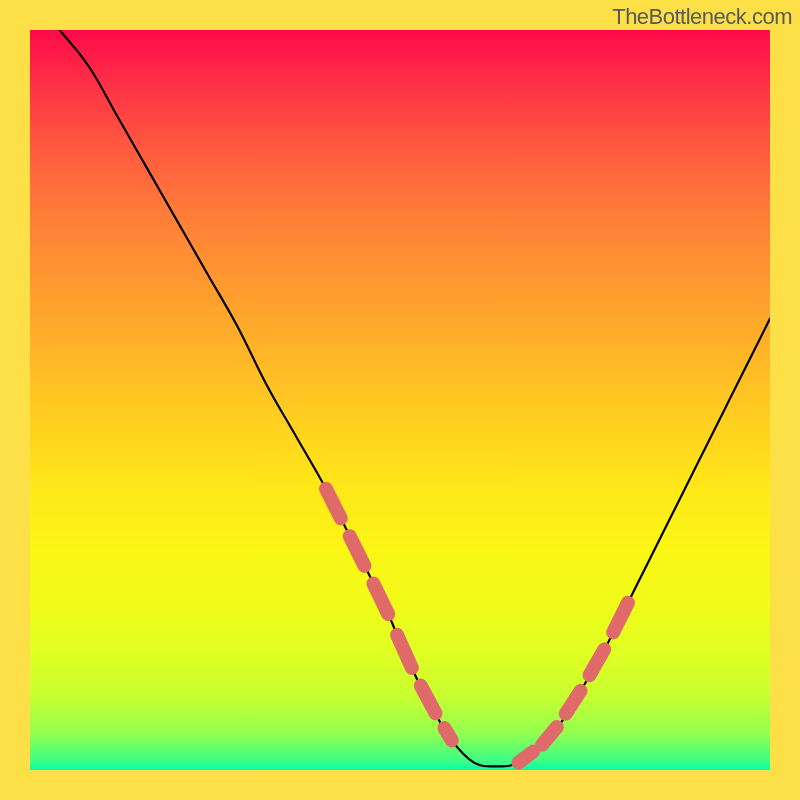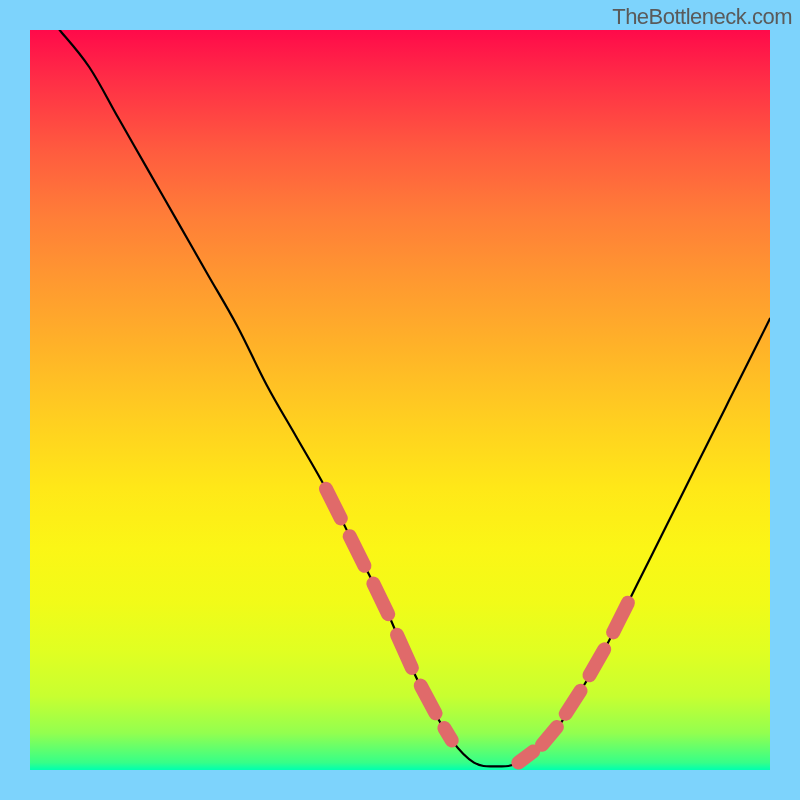--- a/index.html
+++ b/index.html
@@ -1,21 +1,21 @@
 <!DOCTYPE html>
 <html><head>
 <meta charset="utf-8">
 <style>
   * { margin: 0; padding: 0; box-sizing: border-box; }
   html, body { width: 800px; height: 800px; overflow: hidden; background: #000; }
   .frame {
     position: relative;
     width: 800px;
     height: 800px;
-    background: #7dd3fc;
+    background: #fde047;
   }
   .plot {
     position: absolute;
     left: 30px;
     top: 30px;
     width: 740px;
     height: 740px;
     overflow: hidden;
   }
   .gradient {

